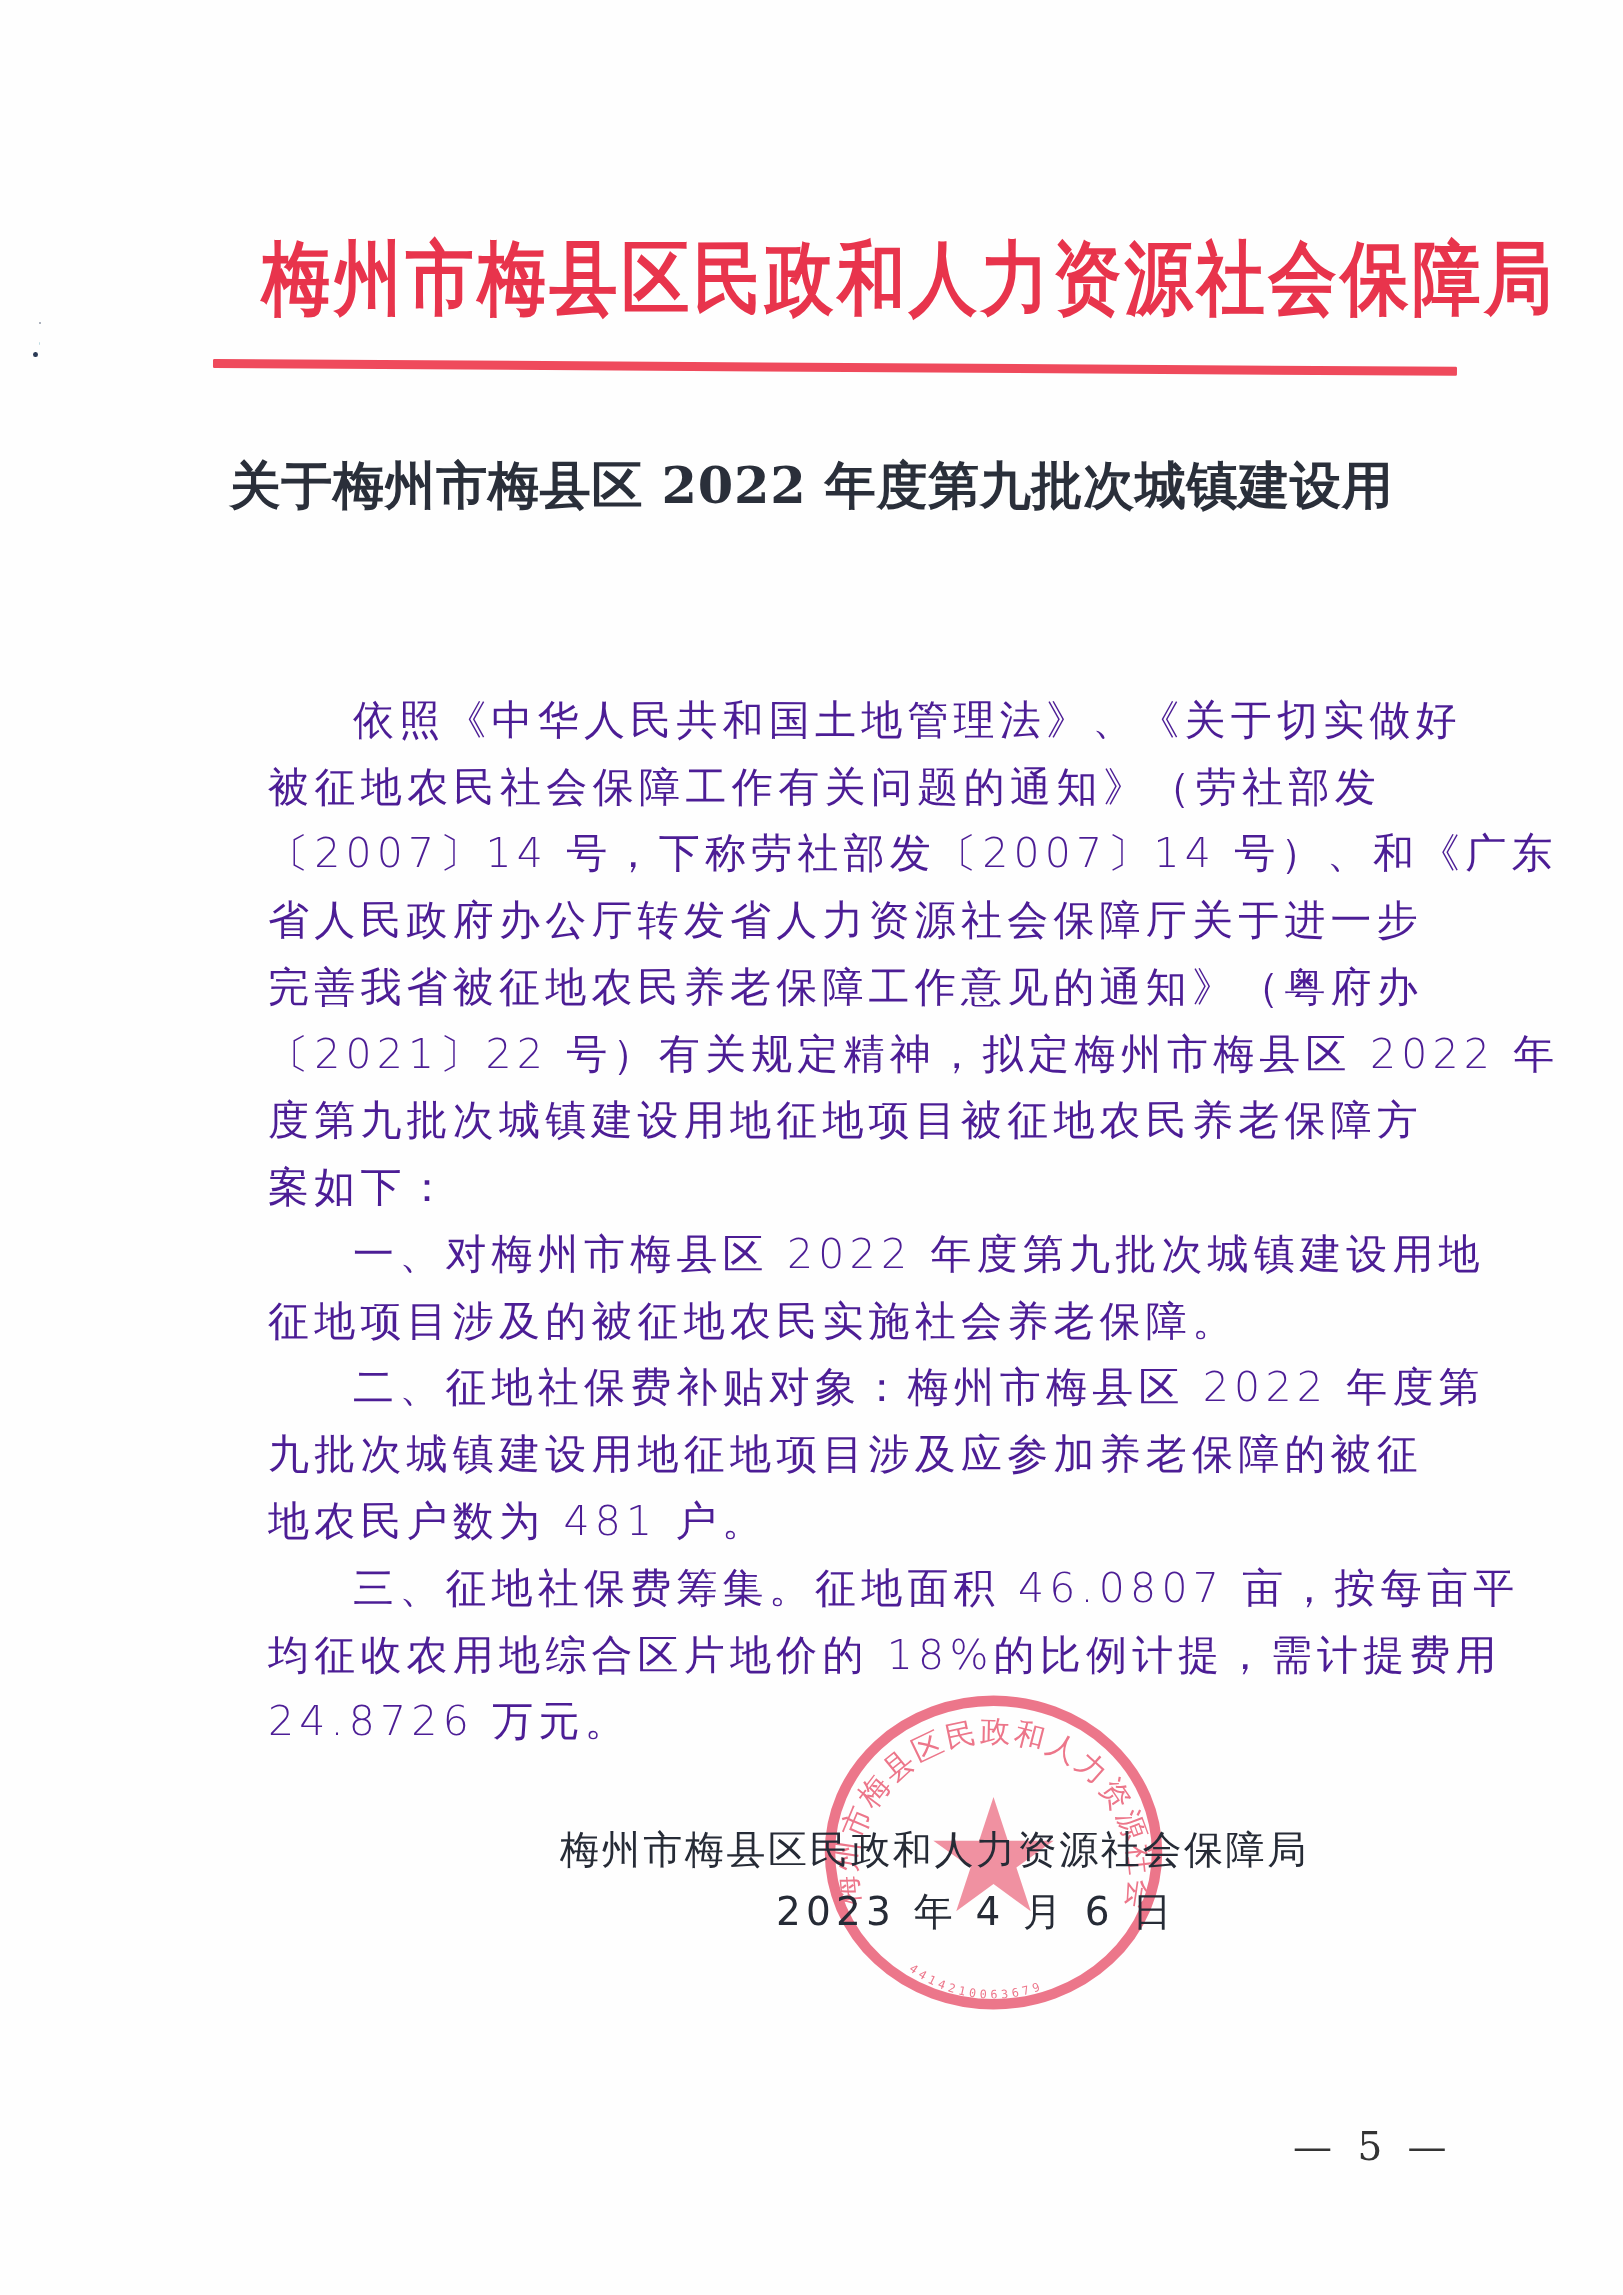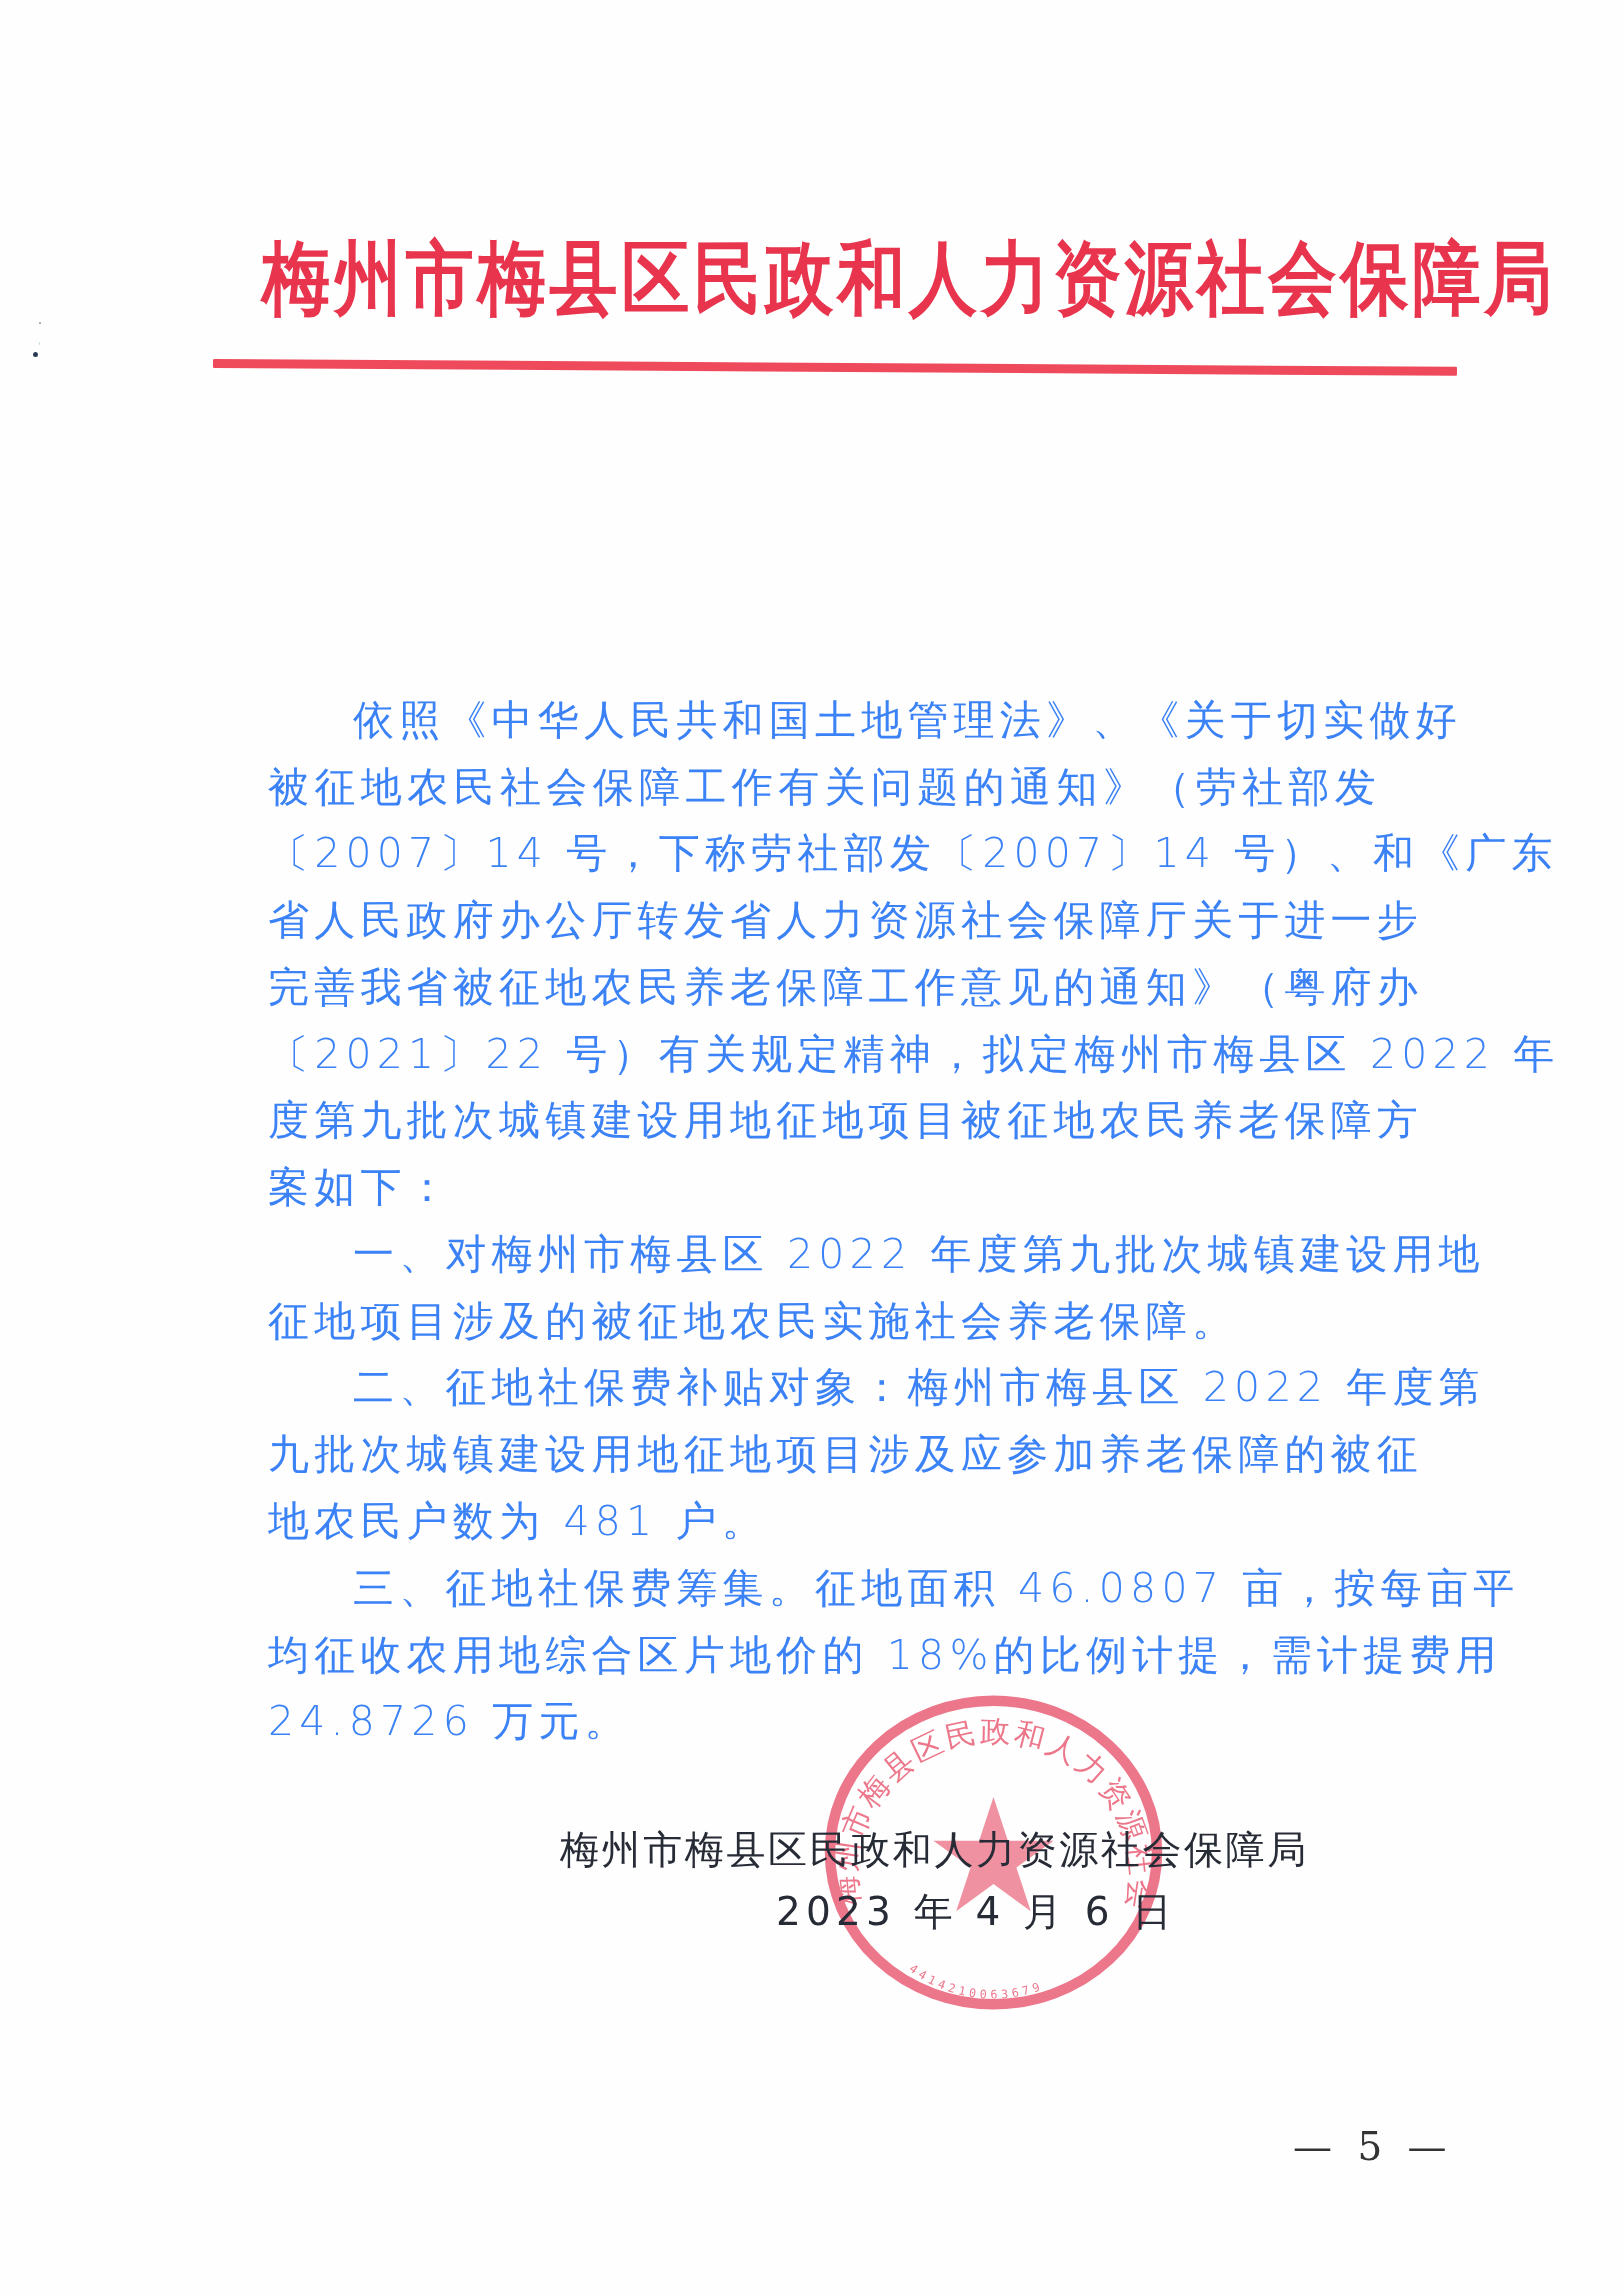--- a/index.html
+++ b/index.html
@@ -14,21 +14,21 @@
   .red-rule { position: absolute; left: 213px; top: 359px; width: 1244px; height: 8.5px;
     background: #ef4a5c; transform: rotate(0.36deg); transform-origin: left center; border-radius: 1.3px; }
 
   .doc-title { position: absolute; left: 0; width: 1623px; text-align: center;
     font-family: "DejaVu Serif", "Liberation Serif", serif; font-weight: bold;
     font-size: 51px; color: #2a2f3a; white-space: nowrap; letter-spacing: 0.7px; }
   .doc-title.l1 { top: 452px; }
   .doc-title.l2 { top: 533px; }
 
   .body-line { position: absolute; left: 268px; width: 1113px; font-size: 41px;
-    line-height: 52px; white-space: nowrap; color: #3b82f6;
+    line-height: 52px; white-space: nowrap; color: #4c1d95;
     font-family: "DejaVu Sans", "Liberation Sans", sans-serif; font-weight: 300;
     letter-spacing: 5.2px; text-align: justify; text-align-last: justify; }
   .body-line.last { text-align-last: left; }
 
   .signature { position: absolute; left: 560px; top: 1823px; font-size: 39px;
     font-family: "DejaVu Sans", "Liberation Sans", sans-serif; color: #262b36;
     letter-spacing: 2.6px; white-space: nowrap; z-index: 3; }
   .sign-date { position: absolute; left: 776px; top: 1885px; font-size: 39px;
     font-family: "DejaVu Sans", "Liberation Sans", sans-serif; color: #262b36;
     letter-spacing: 5.2px; white-space: nowrap; z-index: 3; text-align: right; }
@@ -45,20 +45,21 @@
 
 <div class="page">
 
   <div class="speck" style="left:33px;top:352px;width:4.6px;height:5.2px;"></div>
   <div class="speck" style="left:39px;top:322px;width:2px;height:2px;opacity:.5;"></div>
   <div class="speck" style="left:39px;top:342px;width:1.3px;height:3.3px;opacity:.4;background:#5fa7b8;"></div>
 
   <div class="letterhead">梅州市梅县区民政和人力资源社会保障局</div>
   <div class="red-rule"></div>
 
+  <div class="doc-title l1">关于梅州市梅县区 2022 年度第九批次城镇建设用</div>
 
   <div>
     <div class="body-line" style="top:694px;left:353px;width:1028px;">依照《中华人民共和国土地管理法》、《关于切实做好</div>
     <div class="body-line" style="top:761px;">被征地农民社会保障工作有关问题的通知》（劳社部发</div>
     <div class="body-line" style="top:827px;">〔2007〕14 号，下称劳社部发〔2007〕14 号）、和《广东</div>
     <div class="body-line" style="top:894px;">省人民政府办公厅转发省人力资源社会保障厅关于进一步</div>
     <div class="body-line" style="top:961px;">完善我省被征地农民养老保障工作意见的通知》（粤府办</div>
     <div class="body-line" style="top:1028px;">〔2021〕22 号）有关规定精神，拟定梅州市梅县区 2022 年</div>
     <div class="body-line" style="top:1094px;">度第九批次城镇建设用地征地项目被征地农民养老保障方</div>
     <div class="body-line last" style="top:1161px;">案如下：</div>

